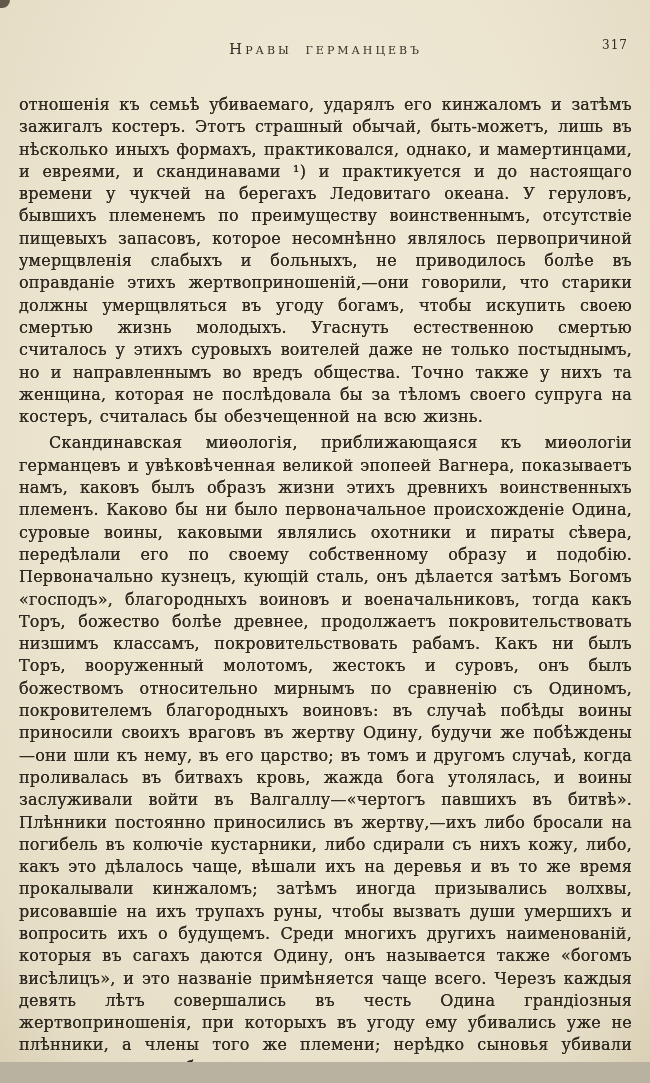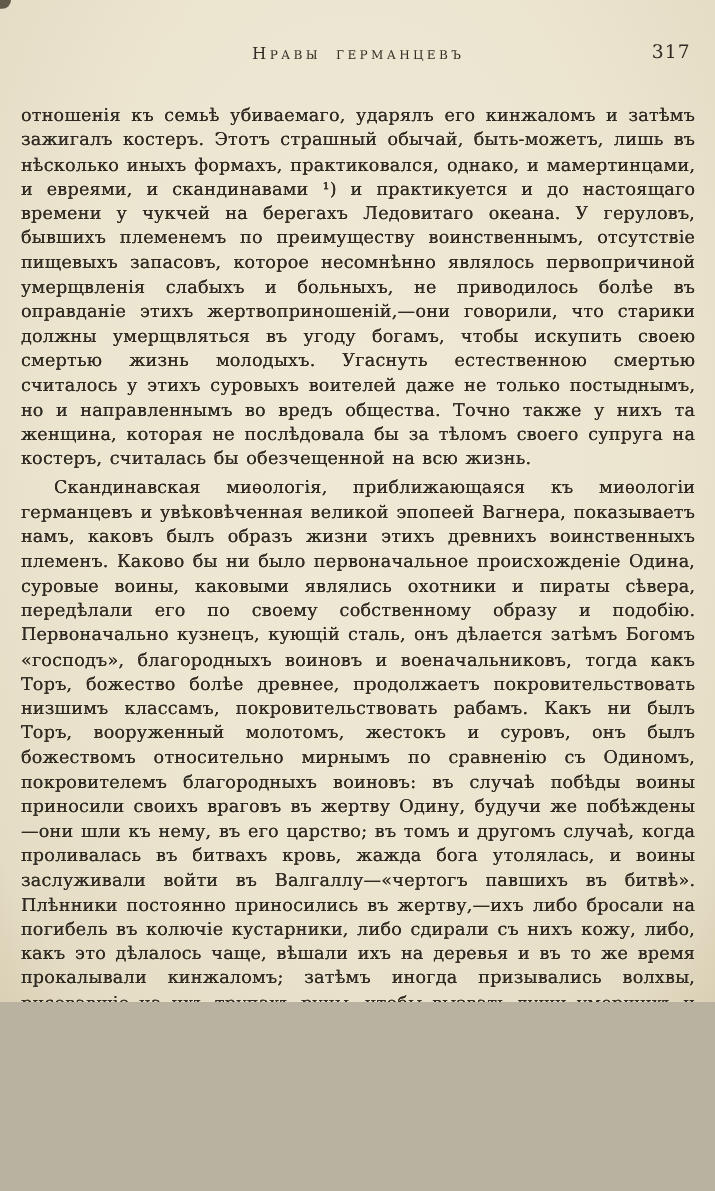--- a/index.html
+++ b/index.html
@@ -3,21 +3,21 @@
 <meta charset="utf-8">
 <style>
   html, body {
     margin: 0;
     padding: 0;
     background: #b9b2a0;
   }
   .page {
     position: relative;
     width: 650px;
-    height: 911px;
+    height: 1062px;
     box-sizing: border-box;
     margin: 0 auto;
     padding: 34px 14px 26px 15px;
     background:
       radial-gradient(ellipse at 50% 40%, #efe9d6 0%, #ece5d0 55%, #e4dcc4 88%, #d9d0b5 100%);
     color: #2e2a22;
     font-family: "DejaVu Serif", "Liberation Serif", serif;
     display: flex;
     flex-direction: column;
     overflow: hidden;
@@ -37,21 +37,21 @@
     font-variant-caps: small-caps;
     letter-spacing: 3px;
     word-spacing: 6px;
     font-size: 15px;
     color: #332e25;
   }
   .page-number {
     position: absolute;
     right: 8px;
     top: 4px;
-    font-size: 17px;
+    font-size: 12px;
     letter-spacing: 1px;
     color: #2f2a22;
   }
   .page-body {
     flex: 0 0 auto;
   }
   .para {
     margin: 4px;
     font-size: 16px;
     line-height: 22.3px;

